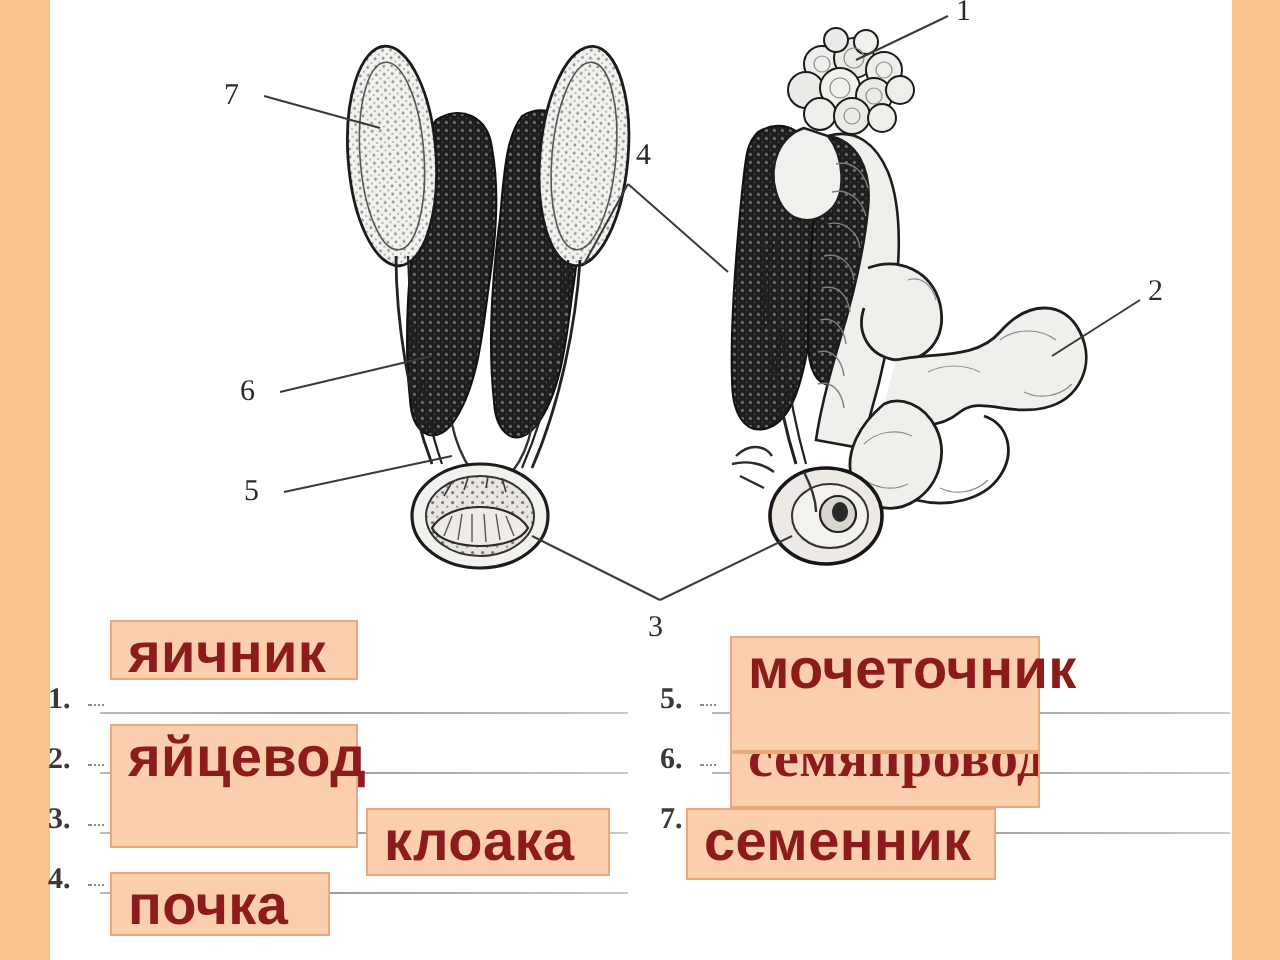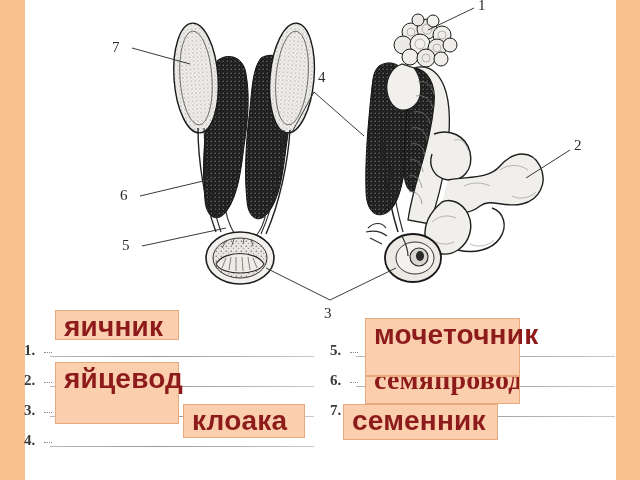--- a/index.html
+++ b/index.html
@@ -302,20 +302,21 @@
     </div>
     <div class="row">
       <span class="num">7.</span>
       <span class="dots"></span>
       <span class="rule"></span>
     </div>
   </div>
 
   <div class="tile t-ov">яичник</div>
   <div class="tile t-odu">яйцевод</div>
+  <div class="tile t-kid">почка</div>
   <div class="tile t-ure">мочеточник</div>
   <div class="tile t-clo">клоака</div>
   <div class="tile t-vas">
       <span>семяпровод</span>
     </div>
   <div class="tile t-tes">семенник</div>
 
 </div>
 
 </body></html>

